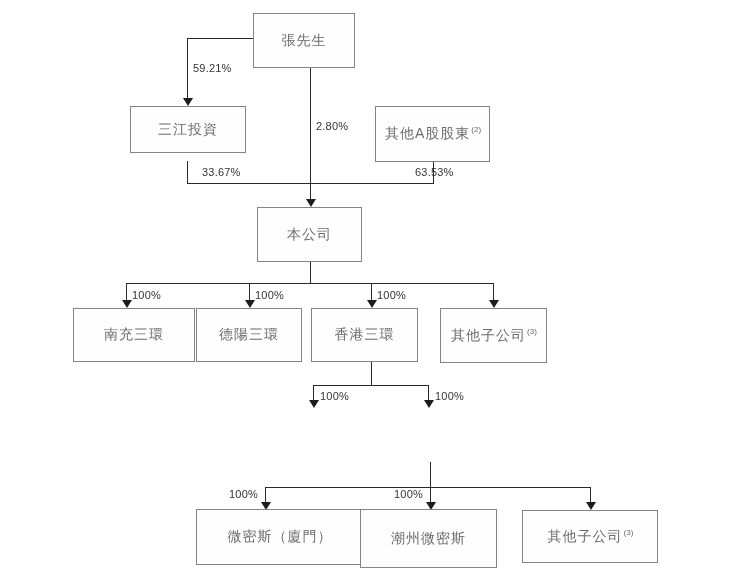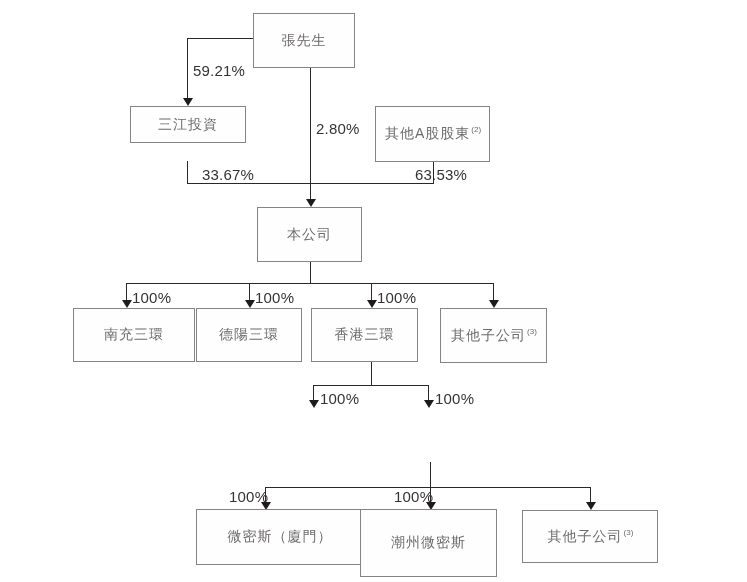--- a/index.html
+++ b/index.html
@@ -40,21 +40,21 @@
   .arrow{
     position:absolute;
     width:0;height:0;
     border-left:5px solid transparent;
     border-right:5px solid transparent;
     border-top:8px solid var(--arrow-color);
   }
   .pct{
     position:absolute;
     color:var(--pct-text);
-    font-size:15px;
+    font-size:11px;
     letter-spacing:0.2px;
     white-space:nowrap;
   }
 </style>
 </head>
 <body>
 
 <div class="canvas">
 
   <div class="line" style="left:187px;top:38px;width:67px;height:1px"></div>
@@ -107,21 +107,21 @@
   <div class="pct" style="left:320px;top:390px">100%</div>
   <div class="pct" style="left:435px;top:390px">100%</div>
 
   <div class="pct" style="left:229px;top:488px">100%</div>
   <div class="pct" style="left:394px;top:488px">100%</div>
 
   <div class="node" style="left:253px;top:13px;width:102px;height:55px">
     <span>張先生</span>
   </div>
 
-  <div class="node" style="left:130px;top:106px;width:116px;height:37px">
+  <div class="node" style="left:130px;top:106px;width:116px;height:47px">
     <span>三江投資</span>
   </div>
 
   <div class="node" style="left:375px;top:106px;width:115px;height:56px">
     <span>其他A股股東</span>
       <sup>(2)</sup>
   </div>
 
   <div class="node" style="left:257px;top:207px;width:105px;height:55px">
     <span>本公司</span>
@@ -143,21 +143,21 @@
     <span>其他子公司</span>
       <sup>(3)</sup>
   </div>
 
 
 
   <div class="node" style="left:196px;top:509px;width:168px;height:56px">
     <span>微密斯（廈門）</span>
   </div>
 
-  <div class="node" style="left:360px;top:509px;width:137px;height:68px">
+  <div class="node" style="left:360px;top:509px;width:137px;height:59px">
     <span>潮州微密斯</span>
   </div>
 
   <div class="node" style="left:522px;top:510px;width:136px;height:53px">
     <span>其他子公司</span>
       <sup>(3)</sup>
   </div>
 
 </div>
 

